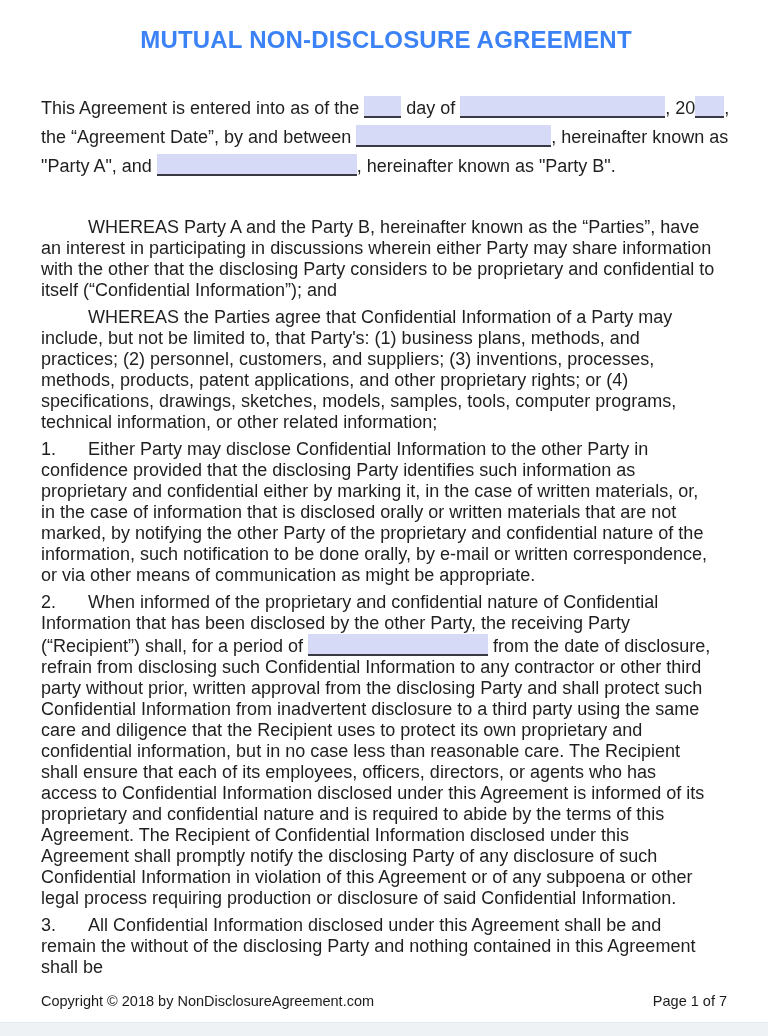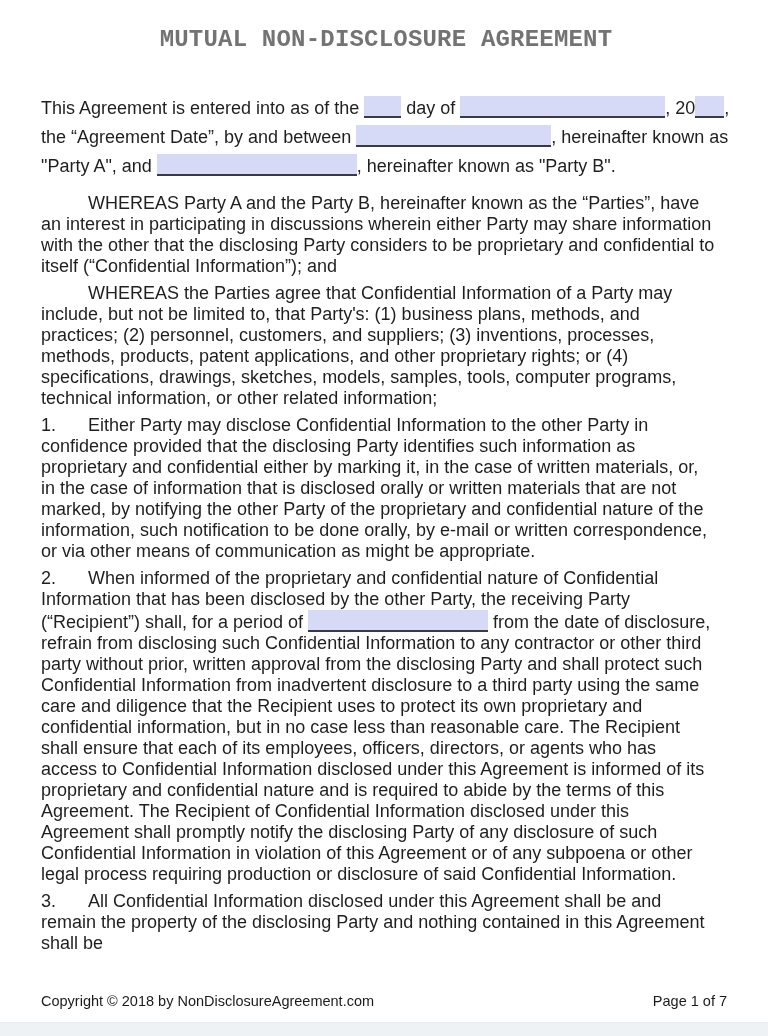--- a/index.html
+++ b/index.html
@@ -10,25 +10,25 @@
     color: #1f1f1f;
     position: relative;
     overflow: hidden;
   }
   :root { --field-bg: #d7daf6; --field-line: #3a3a44; }
 
   .page { padding: 26px 37px 0 41px; font-size: 18px; line-height: 21px; }
 
   h1.doc-title {
     font-size: 24px; line-height: 28px; font-weight: bold;
-    text-align: center; color: #737373;
-    margin: 0 0 40px 0; letter-spacing: 0.2px; font-family: Liberation Mono, monospace;
+    text-align: center; color: #3b82f6;
+    margin: 0 0 40px 0; letter-spacing: 0.2px;
   }
 
-  p.opening { line-height: 29px; margin: 0 0 12px 0; }
+  p.opening { line-height: 29px; margin: 0 0 36px 0; }
   p.body    { margin: 0 16px 6px 0; }
   p.indent  { text-indent: 47px; }
 
   .num { display: inline-block; width: 47px; }
 
   .field {
     display: inline-block;
     background: var(--field-bg);
     border-bottom: 2px solid var(--field-line);
     height: 20px;
@@ -65,21 +65,21 @@
 
   <p class="body indent">WHEREAS Party A and the Party B, hereinafter known as the “Parties”, have an interest in participating in discussions wherein either Party may share information with the other that the disclosing Party considers to be proprietary and confidential to itself (“Confidential Information”); and</p>
 
   <p class="body indent">WHEREAS the Parties agree that Confidential Information of a Party may include, but not be limited to, that Party's: (1) business plans, methods, and practices; (2) personnel, customers, and suppliers; (3) inventions, processes, methods, products, patent applications, and other proprietary rights; or (4) specifications, drawings, sketches, models, samples, tools, computer programs, technical information, or other related information;</p>
 
 
   <p class="body"><span class="num">1.</span><span>Either Party may disclose Confidential Information to the other Party in confidence provided that the disclosing Party identifies such information as proprietary and confidential either by marking it, in the case of written materials, or, in the case of information that is disclosed orally or written materials that are not marked, by notifying the other Party of the proprietary and confidential nature of the information, such notification to be done orally, by e-mail or written correspondence, or via other means of communication as might be appropriate.</span></p>
 
   <p class="body"><span class="num">2.</span><span>When informed of the proprietary and confidential nature of Confidential Information that has been disclosed by the other Party, the receiving Party (“Recipient”) shall, for a period of </span><span class="field f-period"></span><span> from the date of disclosure, refrain from disclosing such Confidential Information to any contractor or other third party without prior, written approval from the disclosing Party and shall protect such Confidential Information from inadvertent disclosure to a third party using the same care and diligence that the Recipient uses to protect its own proprietary and confidential information, but in no case less than reasonable care. The Recipient shall ensure that each of its employees, officers, directors, or agents who has access to Confidential Information disclosed under this Agreement is informed of its proprietary and confidential nature and is required to abide by the terms of this Agreement. The Recipient of Confidential Information disclosed under this Agreement shall promptly notify the disclosing Party of any disclosure of such Confidential Information in violation of this Agreement or of any subpoena or other legal process requiring production or disclosure of said Confidential Information.</span></p>
 
-  <p class="body"><span class="num">3.</span><span>All Confidential Information disclosed under this Agreement shall be and remain the property of the disclosing Party and nothing contained in this Agreement shall be</span></p>
+  <p class="body"><span class="num">3.</span><span>All Confidential Information disclosed under this Agreement shall be and remain the without of the disclosing Party and nothing contained in this Agreement shall be</span></p>
 
 </div>
 
 <div class="footer">
   <span>Copyright © 2018 by NonDisclosureAgreement.com</span>
   <span>Page 1 of 7</span>
 </div>
 
 <div class="page-gap"></div>
 

